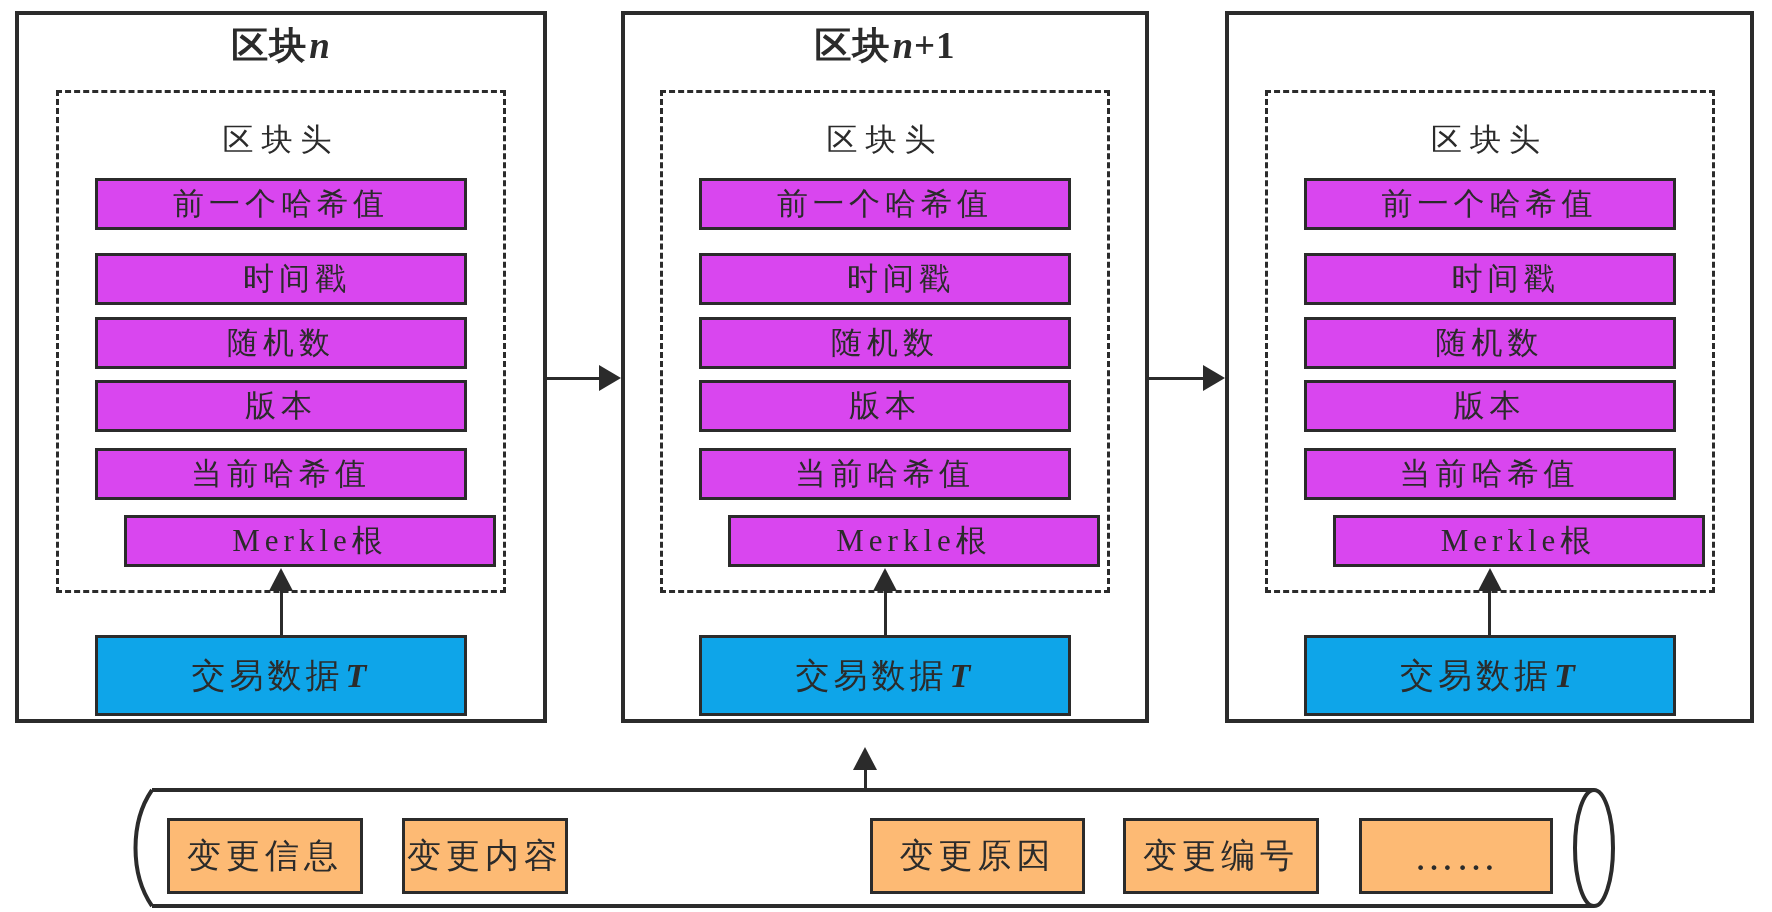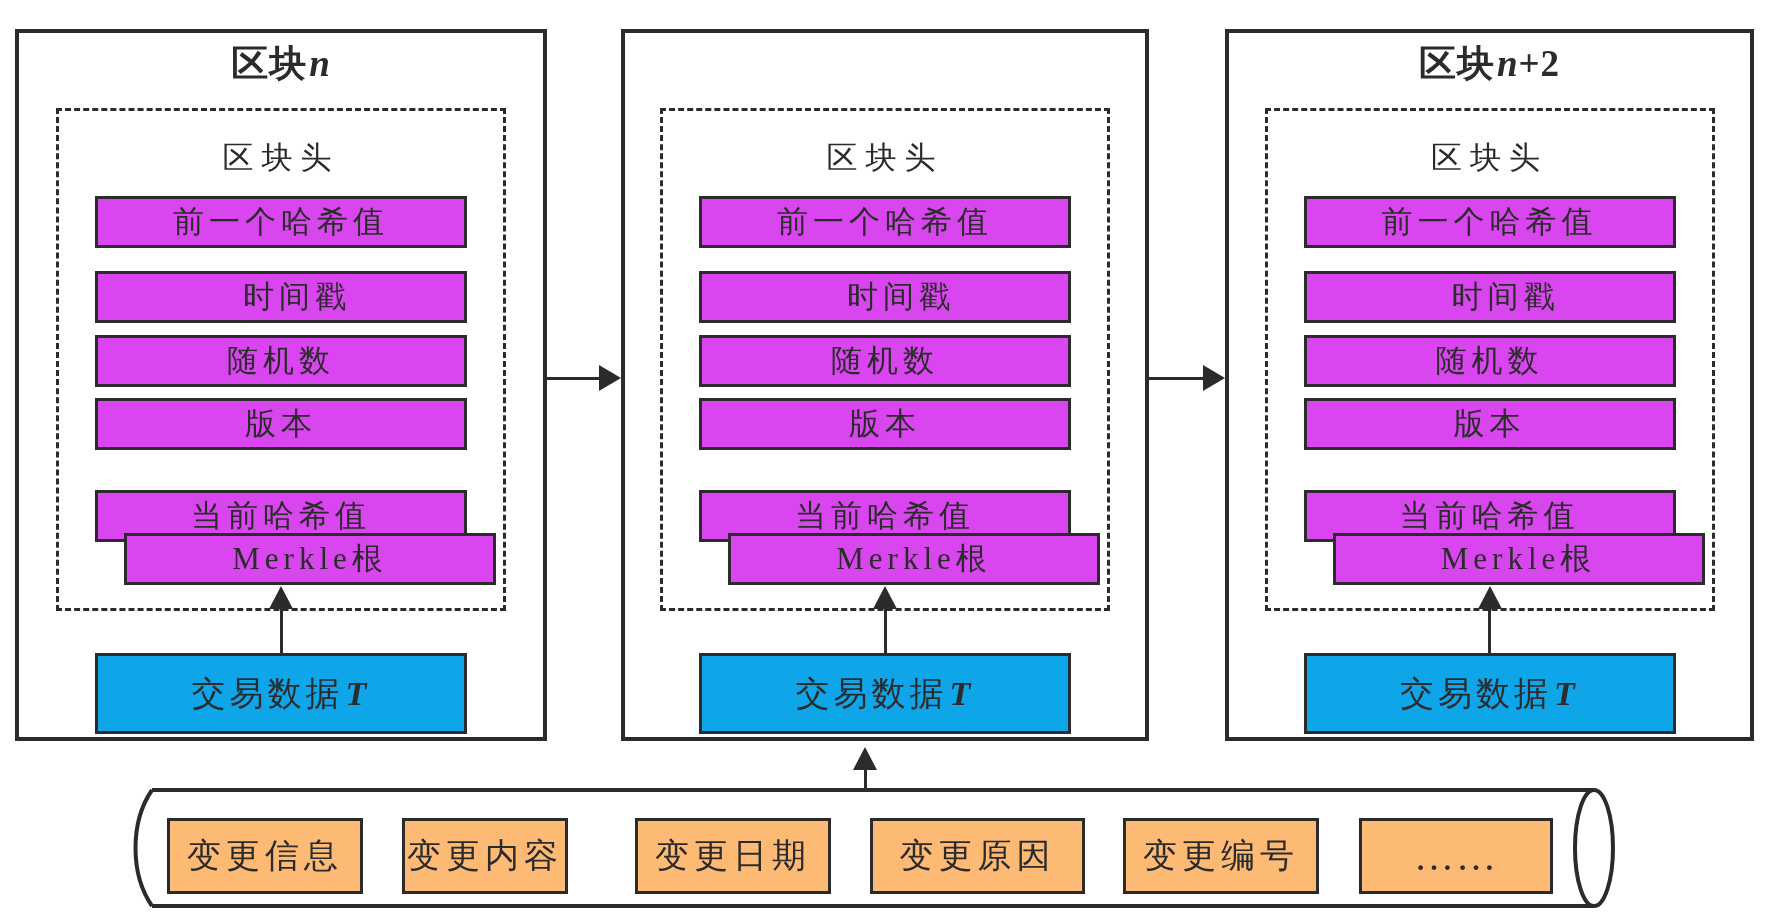--- a/index.html
+++ b/index.html
@@ -6,21 +6,21 @@
   html,body { margin:0; padding:0; background:#fff; }
   .canvas {
     position:relative; width:1772px; height:912px;
     background:var(--bg);
     font-family:"Liberation Serif","DejaVu Serif",serif;
     color:var(--line); overflow:hidden;
   }
 
   
   .block {
-    position:absolute; top:29px; height:712px;
+    position:absolute; top:11px; height:712px;
     border:4px solid var(--line); box-sizing:border-box; background:#fff;
   }
   .b1 { left:15px;   width:532px; }
   .b2 { left:621px;  width:528px; }
   .b3 { left:1225px; width:529px; }
 
   .block-title {
     position:absolute; top:8px; left:0; width:100%; height:46px;
     text-align:center; font-size:37px; font-weight:bold; line-height:46px;
     letter-spacing:1px;
@@ -38,21 +38,21 @@
     text-align:center; font-size:31px; line-height:42px; letter-spacing:8px;
   }
   .field {
     position:absolute; left:50%; transform:translateX(-50%);
     width:372px; height:52px; border:3px solid var(--line);
     box-sizing:border-box; background:#d946ef;
     display:flex; align-items:center; justify-content:center;
     font-size:31px; letter-spacing:5px; white-space:nowrap;
   }
   .f1 { top:85px; }  .f2 { top:160px;padding-left:32px; } .f3 { top:224px; }
-  .f4 { top:287px; } .f5 { top:355px;margin-top:24px; } .f6 { top:422px;margin-left:29px; }
+  .f4 { top:287px; } .f5 { top:355px; } .f6 { top:422px;margin-left:29px; }
 
   .merkle-arrow {
     position:absolute; top:553px; left:50%; transform:translateX(-50%);
     width:28px; height:67px;
   }
   .ma-head {
     position:absolute; top:0; left:50%; transform:translateX(-50%);
     width:0; height:0;
     border-left:12px solid transparent; border-right:12px solid transparent;
     border-bottom:23px solid var(--line);
@@ -129,41 +129,41 @@
       <div class="ma-head"></div>
       <div class="ma-line"></div>
     </div>
     <div class="tx-box">
         <span>交易数据</span>
         <span class="t-var">T</span>
       </div>
   </div>
 
   <div class="block b2">
+    <div class="block-title"><span class="t-cjk">区块</span><span class="t-var">n</span><span class="t-rest">+1</span></div>
     <div class="header-box">
       <div class="header-label">区块头</div>
       <div class="field f1">前一个哈希值</div>
       <div class="field f2">时间戳</div>
       <div class="field f3">随机数</div>
       <div class="field f4">版本</div>
       <div class="field f5">当前哈希值</div>
       <div class="field f6">Merkle根</div>
     </div>
     <div class="merkle-arrow">
       <div class="ma-head"></div>
       <div class="ma-line"></div>
     </div>
     <div class="tx-box">
         <span>交易数据</span>
         <span class="t-var">T</span>
       </div>
   </div>
 
   <div class="block b3">
-    <div class="block-title"><span class="t-cjk">区块</span><span class="t-var">n</span><span class="t-rest">+2</span></div>
     <div class="header-box">
       <div class="header-label">区块头</div>
       <div class="field f1">前一个哈希值</div>
       <div class="field f2">时间戳</div>
       <div class="field f3">随机数</div>
       <div class="field f4">版本</div>
       <div class="field f5">当前哈希值</div>
       <div class="field f6">Merkle根</div>
     </div>
     <div class="merkle-arrow">
@@ -185,18 +185,17 @@
     <div class="la-head"></div>
   </div>
 
   <div class="up-arrow">
     <div class="ma-head"></div>
     <div class="ma-line"></div>
   </div>
 
   <div class="change-box c1">变更信息</div>
   <div class="change-box c2">变更内容</div>
-  <div class="change-box c3">变更日期</div>
   <div class="change-box c5">变更编号</div>
   <div class="change-box c4">变更原因</div>
   <div class="change-box c6">……</div>
 
 </div>
 
 </body></html>

